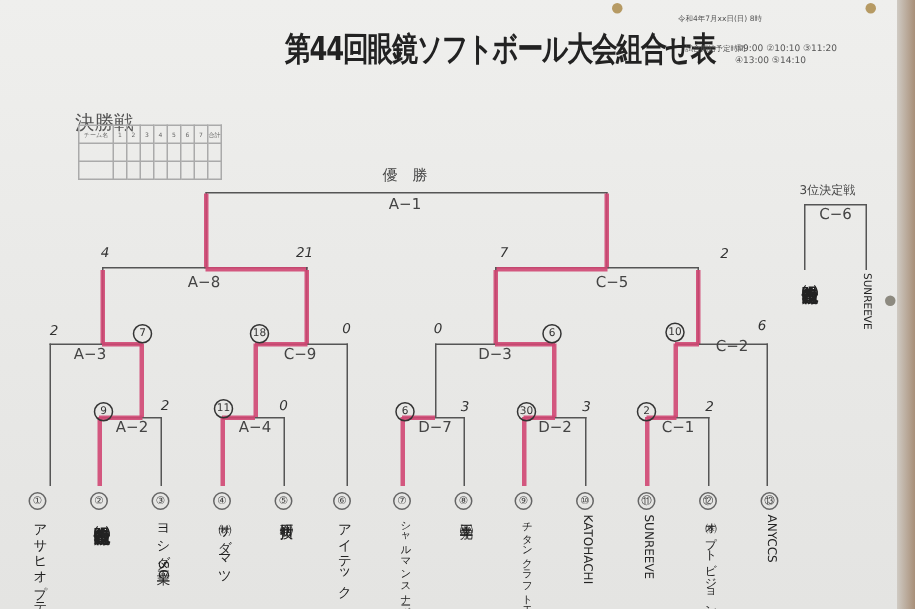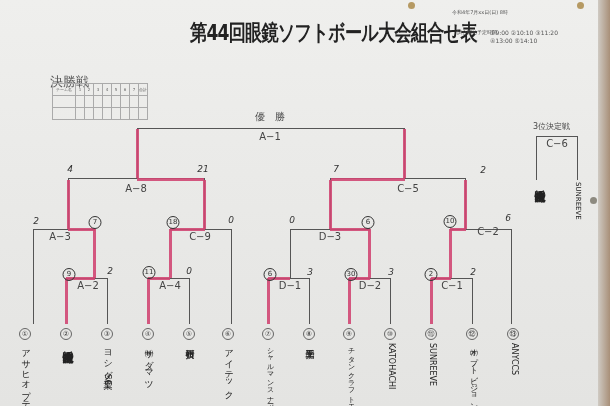--- a/index.html
+++ b/index.html
@@ -167,21 +167,21 @@
 <div class="red" style="left:147px;top:278px;width:3px;height:46px"></div>
 <div class="line" style="left:189px;top:278px;width:1px;height:46px"></div>
 <div class="lbl" style="left:170px;top:280px">A−4</div>
 <div class="sc circ" style="left:149px;top:266px">11</div>
 <div class="sc" style="left:189px;top:266px">0</div>
 
 <div class="line" style="left:268px;top:278px;width:42px;height:1px"></div>
 <div class="red" style="left:268px;top:277px;width:22px;height:3px"></div>
 <div class="red" style="left:267px;top:278px;width:3px;height:46px"></div>
 <div class="line" style="left:309px;top:278px;width:1px;height:46px"></div>
-<div class="lbl" style="left:290px;top:280px">D−1</div>
+<div class="lbl" style="left:290px;top:280px">D−7</div>
 <div class="sc circ" style="left:270px;top:268px">6</div>
 <div class="sc" style="left:310px;top:267px">3</div>
 
 <div class="line" style="left:349px;top:278px;width:42px;height:1px"></div>
 <div class="red" style="left:349px;top:277px;width:21px;height:3px"></div>
 <div class="red" style="left:348px;top:278px;width:3px;height:46px"></div>
 <div class="line" style="left:390px;top:278px;width:1px;height:46px"></div>
 <div class="lbl" style="left:370px;top:280px">D−2</div>
 <div class="sc circ" style="left:351px;top:268px">30</div>
 <div class="sc" style="left:391px;top:267px">3</div>

